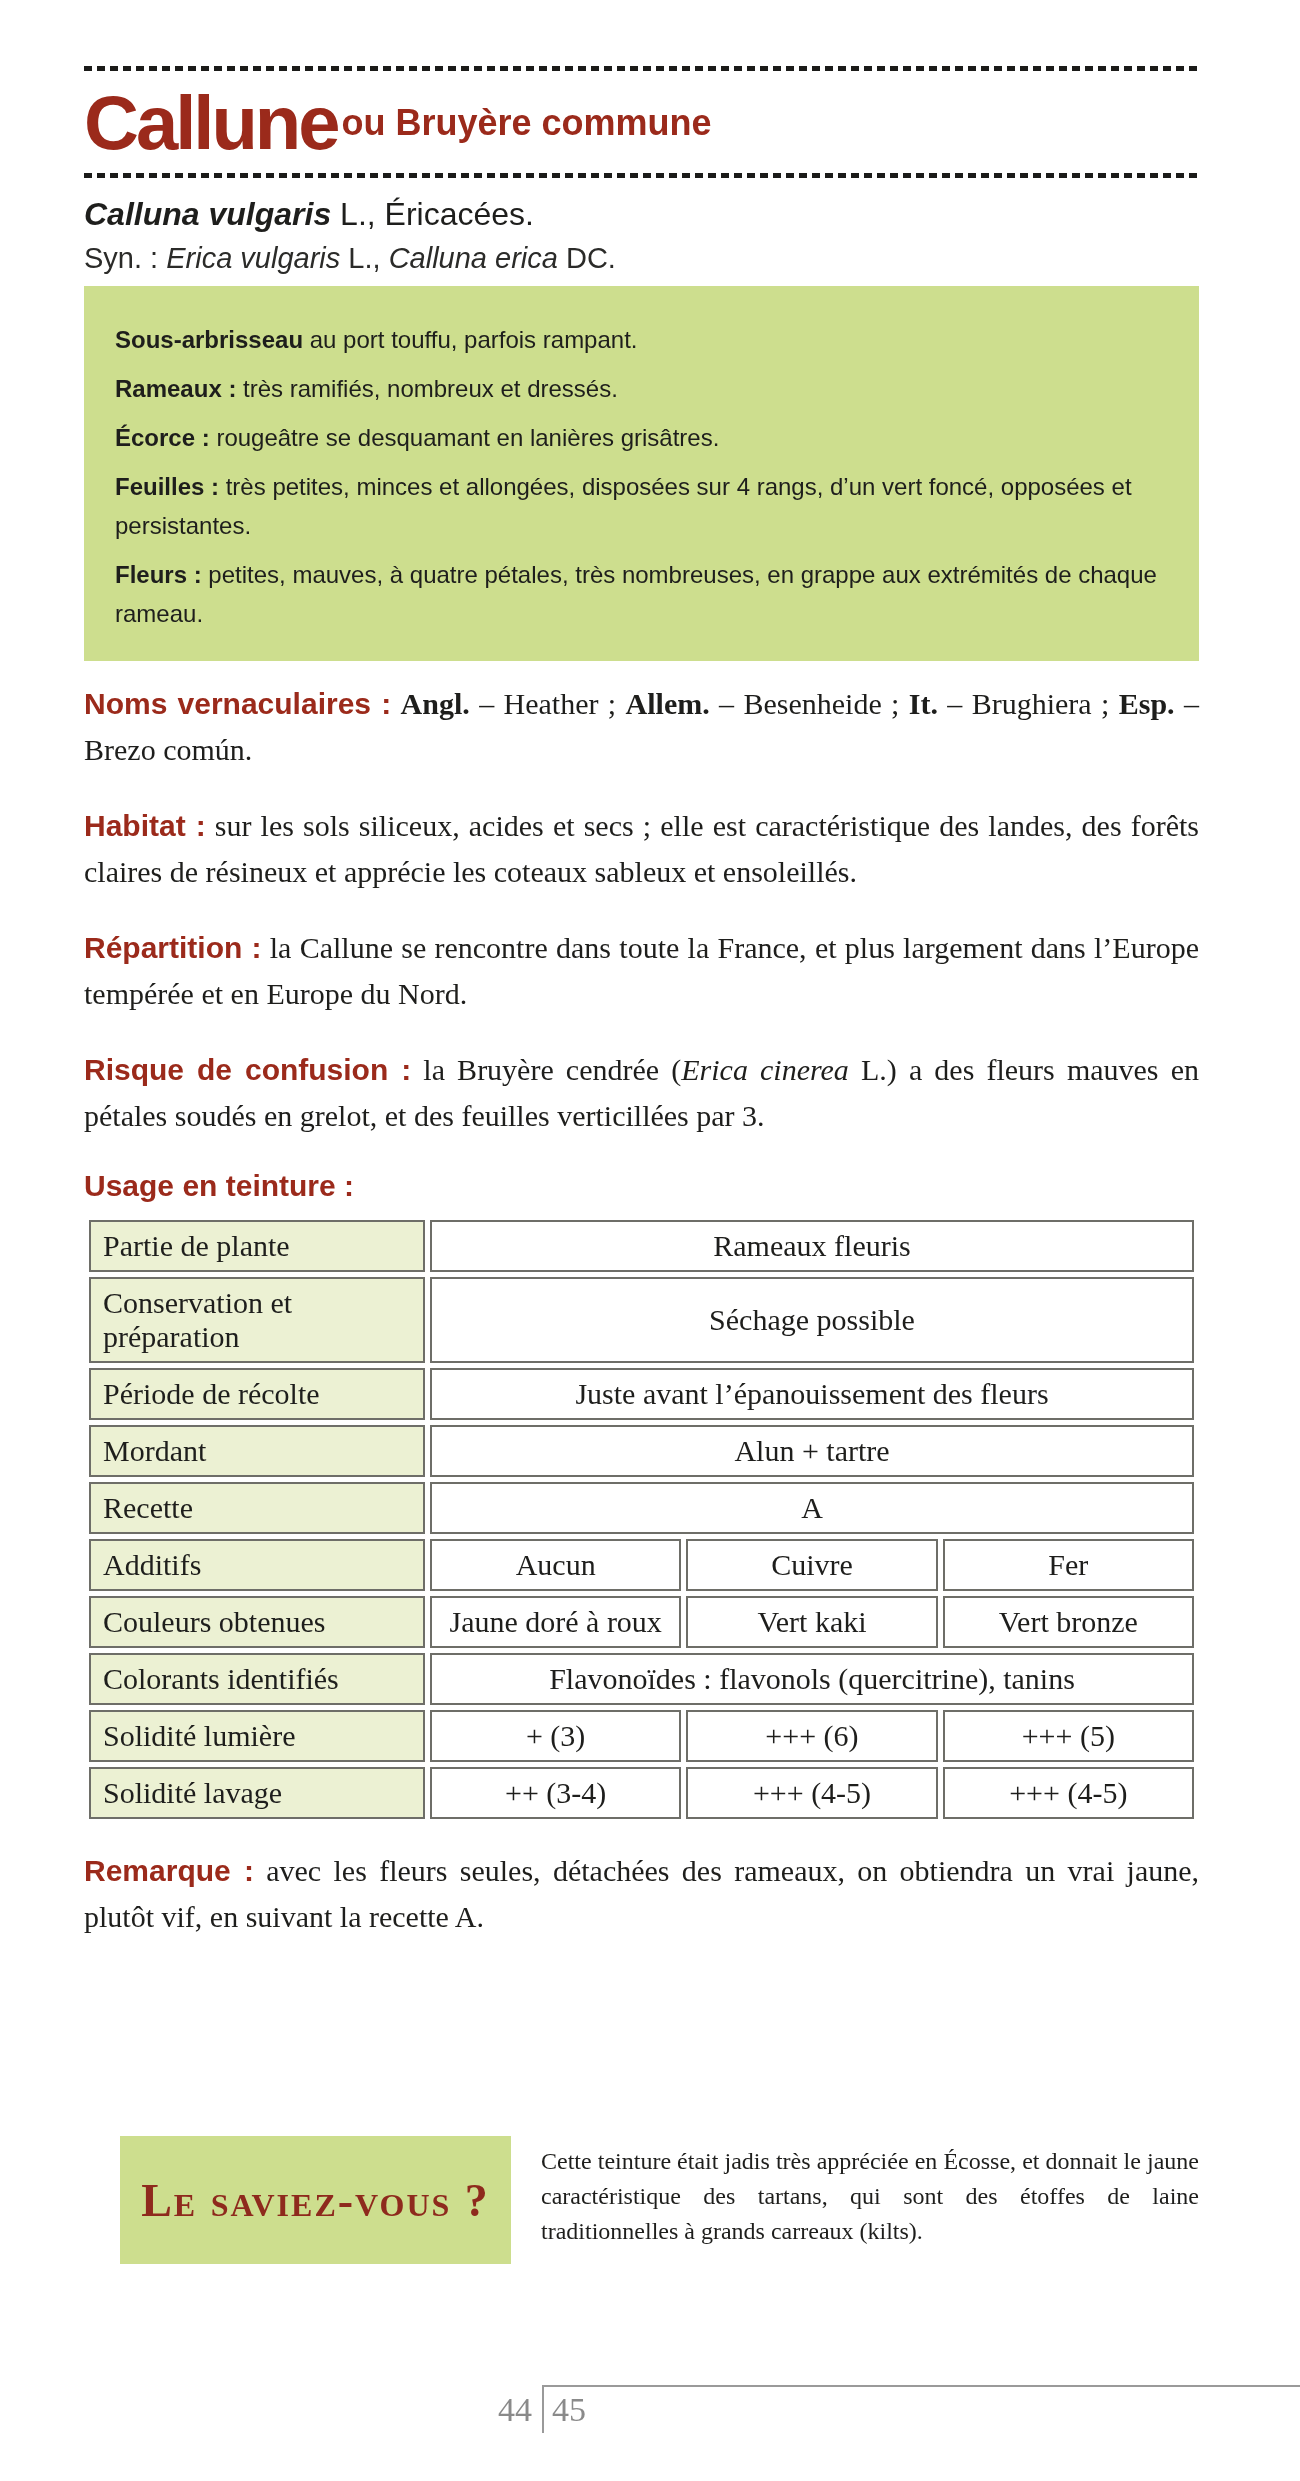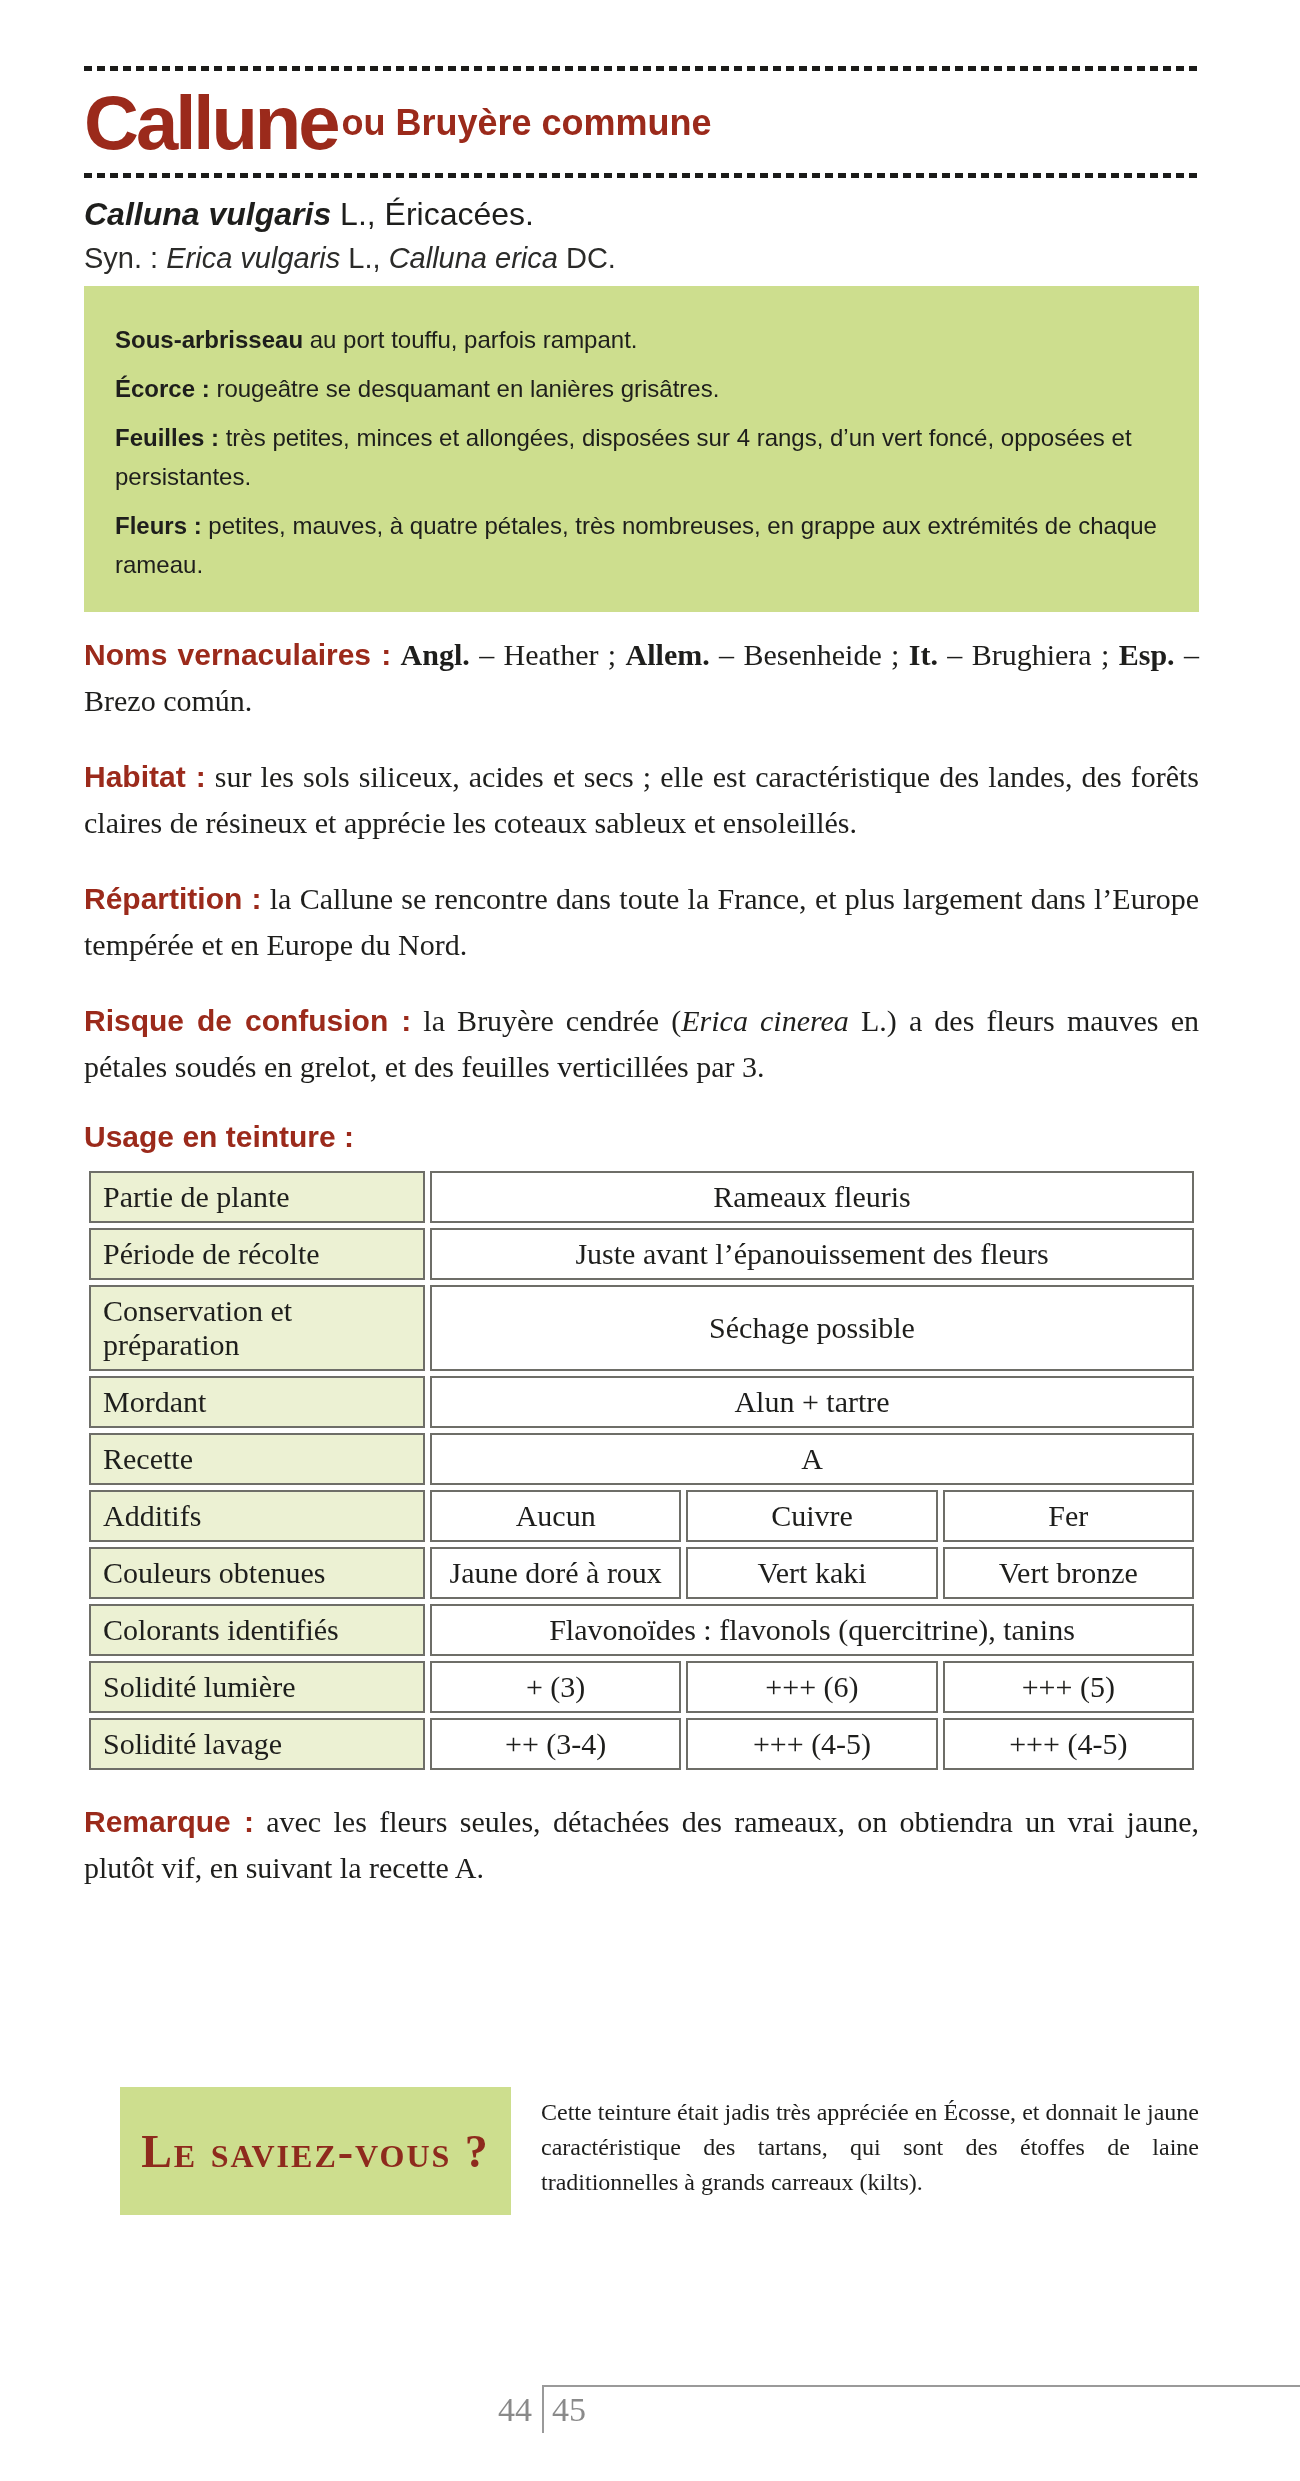--- a/index.html
+++ b/index.html
@@ -76,20 +76,21 @@
     </div>
 
     <div class="rule rule-mid"></div>
 
     <div class="latin-line"><span class="latin-name">Calluna vulgaris</span><span> L., Éricacées.</span></div>
 
     <div class="syn-line"><span>Syn. : </span><i>Erica vulgaris</i><span> L., </span><i>Calluna erica</i><span> DC.</span></div>
 
     <div class="green-box">
       <p class="entry"><b>Sous-arbrisseau</b><span> au port touffu, parfois rampant.</span></p>
+      <p class="entry"><b>Rameaux :</b><span> très ramifiés, nombreux et dressés.</span></p>
       <p class="entry"><b>Écorce :</b><span> rougeâtre se desquamant en lanières grisâtres.</span></p>
       <p class="entry"><b>Feuilles :</b><span> très petites, minces et allongées, disposées sur 4 rangs, d’un vert foncé, opposées et persistantes.</span></p>
       <p class="entry"><b>Fleurs :</b><span> petites, mauves, à quatre pétales, très nombreuses, en grappe aux extrémités de chaque rameau.</span></p>
     </div>
 
     <p class="para first"><span class="lead">Noms vernaculaires :</span><span> </span><b>Angl.</b><span> – Heather ; </span><b>Allem.</b><span> – Besenheide ; </span><b>It.</b><span> – Brughiera ; </span><b>Esp.</b><span> – Brezo común.</span></p>
 
     <p class="para"><span class="lead">Habitat :</span><span> sur les sols siliceux, acides et secs ; elle est caractéristique des landes, des forêts claires de résineux et apprécie les coteaux sableux et ensoleillés.</span></p>
 
     <p class="para"><span class="lead">Répartition :</span><span> la Callune se rencontre dans toute la France, et plus largement dans l’Europe tempérée et en Europe du Nord.</span></p>
@@ -98,26 +99,26 @@
 
     <div class="usage-heading">Usage en teinture :</div>
 
     <table class="dye">
       <tbody>
         <tr>
           <td class="lbl">Partie de plante</td>
           <td class="val" colspan="3">Rameaux fleuris</td>
         </tr>
         <tr>
+          <td class="lbl">Conservation et préparation</td>
+          <td class="val" colspan="3">Séchage possible</td>
+        </tr>
+        <tr>
           <td class="lbl">Période de récolte</td>
           <td class="val" colspan="3">Juste avant l’épanouissement des fleurs</td>
-        </tr>
-        <tr>
-          <td class="lbl">Conservation et préparation</td>
-          <td class="val" colspan="3">Séchage possible</td>
         </tr>
         <tr>
           <td class="lbl">Mordant</td>
           <td class="val" colspan="3">Alun + tartre</td>
         </tr>
         <tr>
           <td class="lbl">Recette</td>
           <td class="val" colspan="3">A</td>
         </tr>
         <tr>

